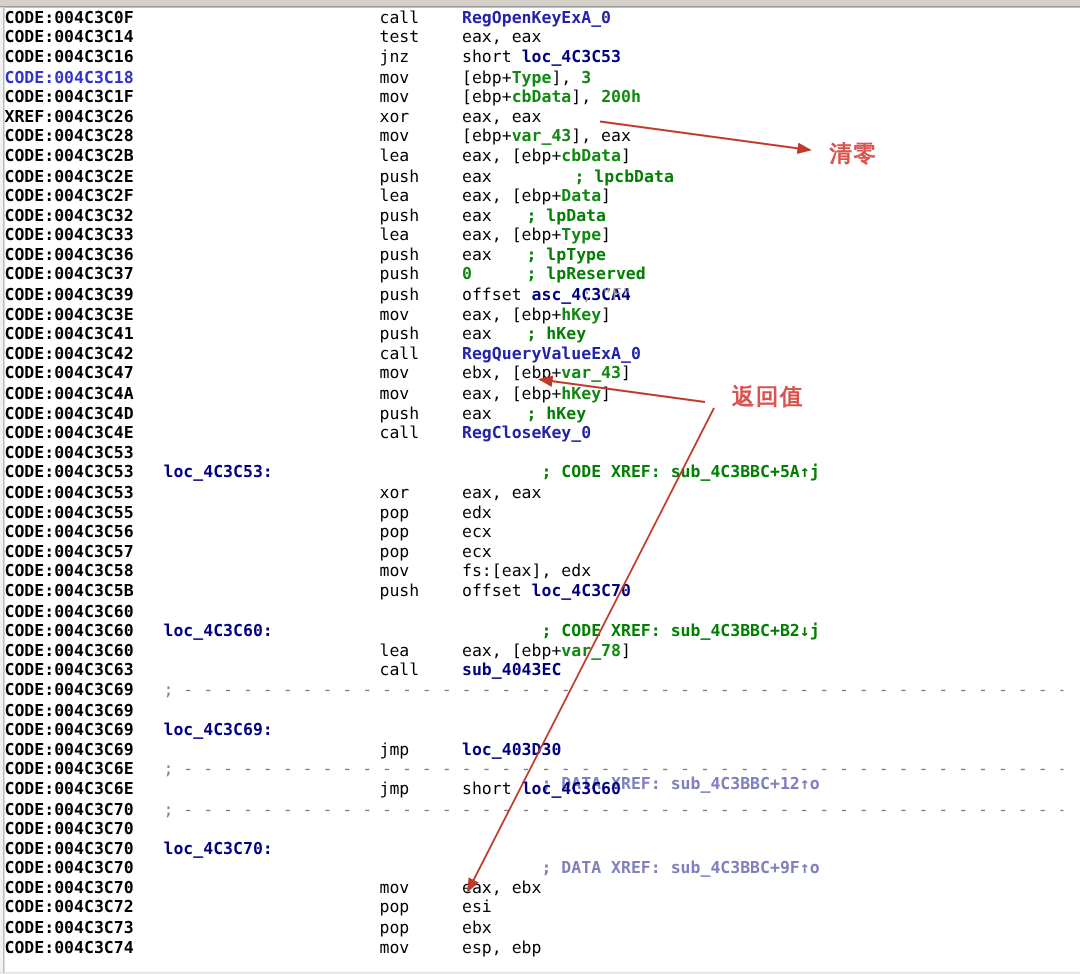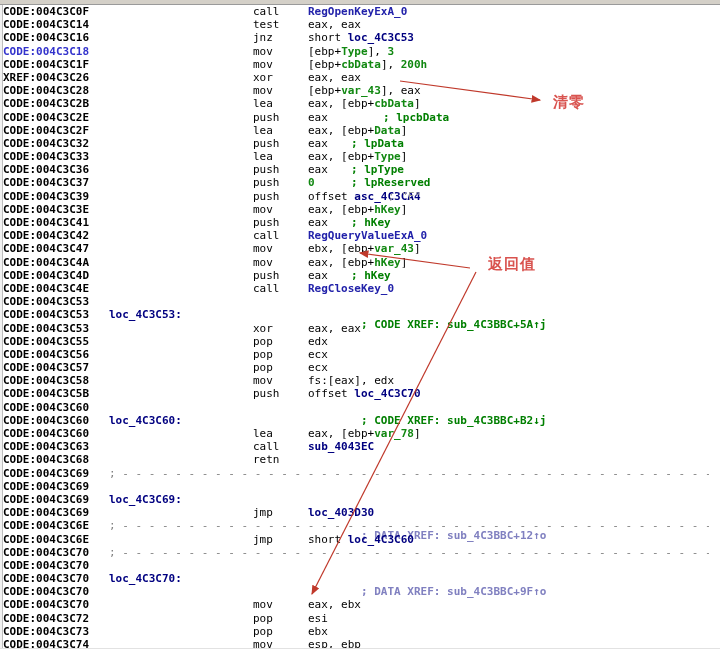--- a/index.html
+++ b/index.html
@@ -107,32 +107,31 @@
     <div class="row"><span class="addr">CODE:004C3C37</span><span class="mnem">push</span><span class="ops"><span class="num">0</span></span><span class="cmt" style="left: 348px;">; lpReserved</span></div>
     <div class="row"><span class="addr">CODE:004C3C39</span><span class="mnem">push</span><span class="ops"><span class="reg">offset </span><span class="loc">asc_4C3CA4</span></span><span class="cmt str" style="left: 385px;">; "F"</span></div>
     <div class="row"><span class="addr">CODE:004C3C3E</span><span class="mnem">mov</span><span class="ops"><span class="reg">eax, [ebp+</span><span class="var">hKey</span><span class="reg">]</span></span></div>
     <div class="row"><span class="addr">CODE:004C3C41</span><span class="mnem">push</span><span class="ops"><span class="reg">eax</span></span><span class="cmt" style="left: 348px;">; hKey</span></div>
     <div class="row"><span class="addr">CODE:004C3C42</span><span class="mnem">call</span><span class="ops"><span class="fn">RegQueryValueExA_0</span></span></div>
     <div class="row"><span class="addr">CODE:004C3C47</span><span class="mnem">mov</span><span class="ops"><span class="reg">ebx, [ebp+</span><span class="var">var_43</span><span class="reg">]</span></span></div>
     <div class="row"><span class="addr">CODE:004C3C4A</span><span class="mnem">mov</span><span class="ops"><span class="reg">eax, [ebp+</span><span class="var">hKey</span><span class="reg">]</span></span></div>
     <div class="row"><span class="addr">CODE:004C3C4D</span><span class="mnem">push</span><span class="ops"><span class="reg">eax</span></span><span class="cmt" style="left: 348px;">; hKey</span></div>
     <div class="row"><span class="addr">CODE:004C3C4E</span><span class="mnem">call</span><span class="ops"><span class="fn">RegCloseKey_0</span></span></div>
     <div class="row"><span class="addr">CODE:004C3C53</span></div>
-    <div class="row"><span class="addr">CODE:004C3C53</span><span class="lbl">loc_4C3C53:</span><span class="cmt" style="left: 358px; margin-top: 10px;">; CODE XREF: sub_4C3BBC+5A↑j</span></div>
+    <div class="row"><span class="addr">CODE:004C3C53</span><span class="lbl">loc_4C3C53:</span><span class="cmt" style="left: 358px;">; CODE XREF: sub_4C3BBC+5A↑j</span></div>
     <div class="row"><span class="addr">CODE:004C3C53</span><span class="mnem">xor</span><span class="ops"><span class="reg">eax, eax</span></span></div>
     <div class="row"><span class="addr">CODE:004C3C55</span><span class="mnem">pop</span><span class="ops"><span class="reg">edx</span></span></div>
     <div class="row"><span class="addr">CODE:004C3C56</span><span class="mnem">pop</span><span class="ops"><span class="reg">ecx</span></span></div>
     <div class="row"><span class="addr">CODE:004C3C57</span><span class="mnem">pop</span><span class="ops"><span class="reg">ecx</span></span></div>
     <div class="row"><span class="addr">CODE:004C3C58</span><span class="mnem">mov</span><span class="ops"><span class="reg">fs:[eax], edx</span></span></div>
     <div class="row"><span class="addr">CODE:004C3C5B</span><span class="mnem">push</span><span class="ops"><span class="reg">offset </span><span class="loc">loc_4C3C70</span></span></div>
     <div class="row"><span class="addr">CODE:004C3C60</span></div>
     <div class="row"><span class="addr">CODE:004C3C60</span><span class="lbl">loc_4C3C60:</span><span class="cmt" style="left: 358px;">; CODE XREF: sub_4C3BBC+B2↓j</span></div>
     <div class="row"><span class="addr">CODE:004C3C60</span><span class="mnem">lea</span><span class="ops"><span class="reg">eax, [ebp+</span><span class="var">var_78</span><span class="reg">]</span></span></div>
     <div class="row"><span class="addr">CODE:004C3C63</span><span class="mnem">call</span><span class="ops"><span class="loc">sub_4043EC</span></span></div>
-    <div class="row"><span class="addr">CODE:004C3C68</span><span class="mnem">retn</span></div>
     <div class="row"><span class="addr">CODE:004C3C69</span><span class="sep" style="left: 106px; overflow: hidden; width: 600px; display: inline-block;">; - - - - - - - - - - - - - - - - - - - - - - - - - - - - - - - - - - - - - - - - - - - - - - - - - - - - - - - - - - - - - - - - - - - - - - - - - - - - - - - - - - - - - - - - - - - - - - - - - - - - - - - - - - - - - - - - - - - - - - - - </span></div>
     <div class="row"><span class="addr">CODE:004C3C69</span></div>
     <div class="row"><span class="addr">CODE:004C3C69</span><span class="lbl">loc_4C3C69:</span><span class="cmt data" style="left: 358px; margin-top: 36px;">; DATA XREF: sub_4C3BBC+12↑o</span></div>
     <div class="row"><span class="addr">CODE:004C3C69</span><span class="mnem">jmp</span><span class="ops"><span class="loc">loc_403D30</span></span></div>
     <div class="row"><span class="addr">CODE:004C3C6E</span><span class="sep" style="left: 106px; overflow: hidden; width: 600px; display: inline-block;">; - - - - - - - - - - - - - - - - - - - - - - - - - - - - - - - - - - - - - - - - - - - - - - - - - - - - - - - - - - - - - - - - - - - - - - - - - - - - - - - - - - - - - - - - - - - - - - - - - - - - - - - - - - - - - - - - - - - - - - - - </span></div>
     <div class="row"><span class="addr">CODE:004C3C6E</span><span class="mnem">jmp</span><span class="ops"><span class="reg">short </span><span class="loc">loc_4C3C60</span></span></div>
     <div class="row"><span class="addr">CODE:004C3C70</span><span class="sep" style="left: 106px; overflow: hidden; width: 600px; display: inline-block;">; - - - - - - - - - - - - - - - - - - - - - - - - - - - - - - - - - - - - - - - - - - - - - - - - - - - - - - - - - - - - - - - - - - - - - - - - - - - - - - - - - - - - - - - - - - - - - - - - - - - - - - - - - - - - - - - - - - - - - - - - </span></div>
     <div class="row"><span class="addr">CODE:004C3C70</span></div>
     <div class="row"><span class="addr">CODE:004C3C70</span><span class="lbl">loc_4C3C70:</span></div>
     <div class="row"><span class="addr">CODE:004C3C70</span><span class="cmt data" style="left: 358px;">; DATA XREF: sub_4C3BBC+9F↑o</span></div>

